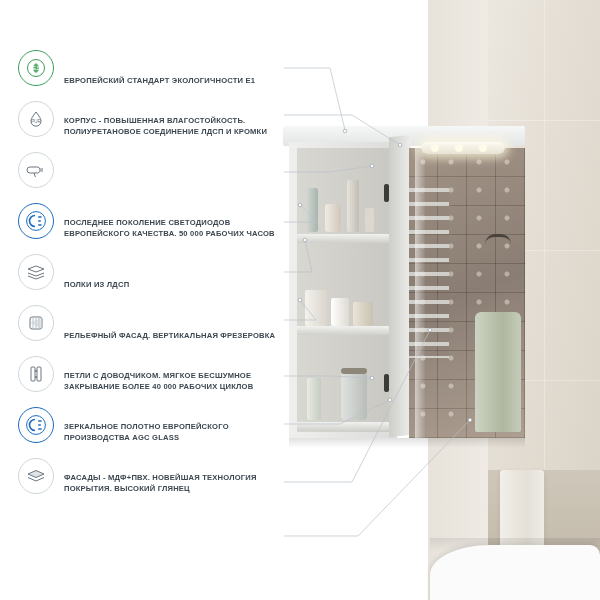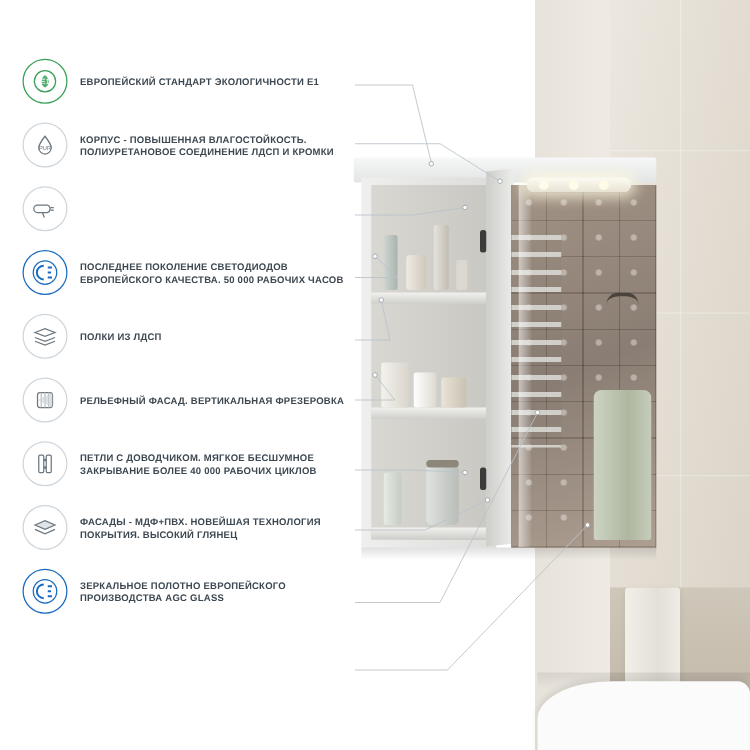--- a/index.html
+++ b/index.html
@@ -70,21 +70,21 @@
     background:linear-gradient(180deg,#fdfbf3,#e7e2d2);border-radius:6px;
     box-shadow:0 0 10px 4px rgba(255,250,220,.75);}
   .lamp b{position:absolute;top:2px;width:8px;height:8px;border-radius:50%;background:#fffbe8;}
   .handle{position:absolute;width:5px;height:18px;background:#3e3c3a;border-radius:2px;}
   .cab-shadow{position:absolute;left:6px;top:312px;width:236px;height:10px;
     background:linear-gradient(180deg,rgba(0,0,0,.12),rgba(0,0,0,0));}
 
   .bottle{position:absolute;border-radius:2px;}
   
   .features{position:absolute;left:18px;top:42px;width:262px;}
-  .feature{display:flex;align-items:center;margin-bottom:7px;min-height:44px;}
+  .feature{display:flex;align-items:flex-end;margin-bottom:7px;min-height:44px;}
   .ficon{flex:0 0 34px;width:34px;height:34px;border-radius:50%;
     border:1px solid #cfd6dc;display:flex;align-items:center;justify-content:center;
     background:#fff;margin-right:10px;margin-top:2px;}
   .ficon svg{display:block;}
   .ficon.green{border-color:#3aa05a;}
   .ficon.blue{border-color:#1b6bc0;}
   .ftext{font-size:7.6px;line-height:10.4px;color:#3c4750;
     text-transform:uppercase;letter-spacing:.2px;padding-top:4px;font-weight:bold;}
 
   
@@ -253,35 +253,35 @@
           <rect x="5" y="3" width="4" height="14" rx="1" fill="none" stroke="#6b7780" stroke-width="1"></rect>
           <rect x="11" y="3" width="4" height="14" rx="1" fill="none" stroke="#6b7780" stroke-width="1"></rect>
           <circle cx="10" cy="7" r="1.1" fill="#6b7780"></circle>
           <circle cx="10" cy="13" r="1.1" fill="#6b7780"></circle>
         </svg>
       </div>
       <div class="ftext">ПЕТЛИ С ДОВОДЧИКОМ. МЯГКОЕ БЕСШУМНОЕ ЗАКРЫВАНИЕ БОЛЕЕ 40 000 РАБОЧИХ ЦИКЛОВ</div>
     </div>
 
     <div class="feature">
-      <div class="ficon">
-        <svg width="22" height="20" viewBox="0 0 22 20">
-          <path d="M3 8 l8 -3.5 l8 3.5 l-8 3.5 Z" fill="#dfe4e8" stroke="#6b7780" stroke-width="1"></path>
-          <path d="M3 11.5 l8 3.5 l8 -3.5" fill="none" stroke="#6b7780" stroke-width="1"></path>
-        </svg>
-      </div>
-      <div class="ftext">ФАСАДЫ - МДФ+ПВХ. НОВЕЙШАЯ ТЕХНОЛОГИЯ ПОКРЫТИЯ. ВЫСОКИЙ ГЛЯНЕЦ</div>
-    </div>
-
-    <div class="feature">
       <div class="ficon blue">
         <svg width="22" height="22" viewBox="0 0 22 22">
           <circle cx="11" cy="11" r="9.4" fill="none" stroke="#1b6bc0" stroke-width="1"></circle>
           <path d="M10 5.5 A5.5 5.5 0 0 0 10 16.5" fill="none" stroke="#1b6bc0" stroke-width="1.6"></path>
           <path d="M13.2 7 h3.4 M13.2 11 h2.6 M13.2 15 h3.4" stroke="#1b6bc0" stroke-width="1.6"></path>
         </svg>
       </div>
       <div class="ftext">ЗЕРКАЛЬНОЕ  ПОЛОТНО ЕВРОПЕЙСКОГО ПРОИЗВОДСТВА AGC GLASS</div>
     </div>
 
+    <div class="feature">
+      <div class="ficon">
+        <svg width="22" height="20" viewBox="0 0 22 20">
+          <path d="M3 8 l8 -3.5 l8 3.5 l-8 3.5 Z" fill="#dfe4e8" stroke="#6b7780" stroke-width="1"></path>
+          <path d="M3 11.5 l8 3.5 l8 -3.5" fill="none" stroke="#6b7780" stroke-width="1"></path>
+        </svg>
+      </div>
+      <div class="ftext">ФАСАДЫ - МДФ+ПВХ. НОВЕЙШАЯ ТЕХНОЛОГИЯ ПОКРЫТИЯ. ВЫСОКИЙ ГЛЯНЕЦ</div>
+    </div>
+
 
   </div>
 </div>
 
 </body></html>

